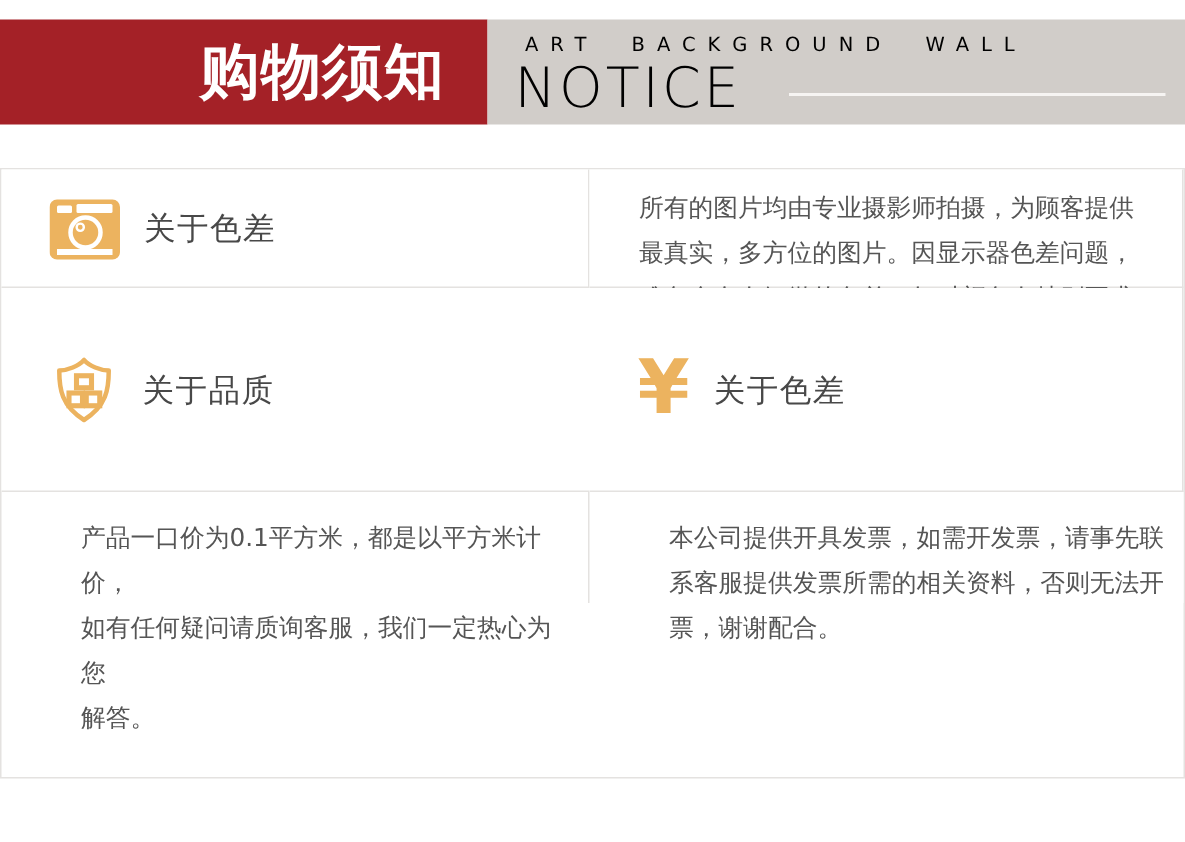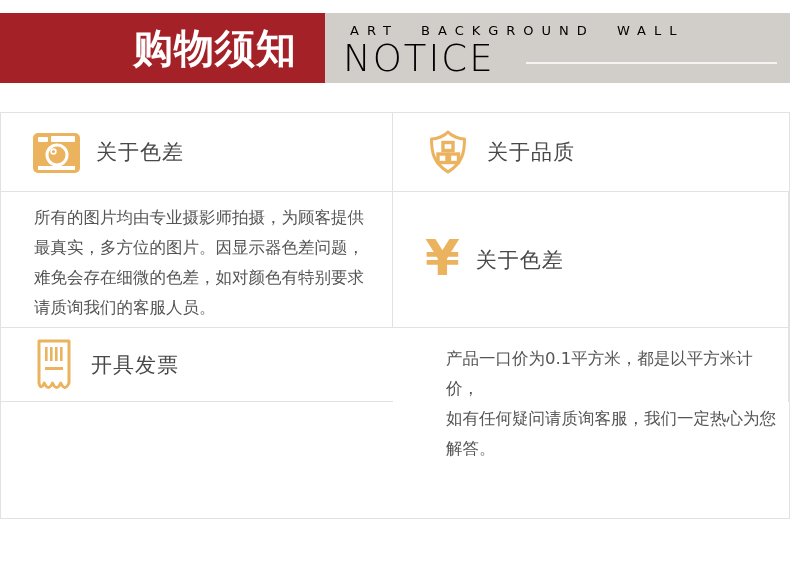--- a/index.html
+++ b/index.html
@@ -74,55 +74,45 @@
         <rect x="5" y="6" width="10" height="5" rx="1" fill="#ffffff"></rect>
         <rect x="18" y="5" width="24" height="6" rx="1" fill="#ffffff"></rect>
         <circle cx="24" cy="24" r="10" fill="none" stroke="#ffffff" stroke-width="3"></circle>
         <circle cx="20.5" cy="20.5" r="2.4" fill="none" stroke="#ffffff" stroke-width="1.6"></circle>
         <rect x="5" y="35" width="37" height="4" fill="#ffffff"></rect>
       </svg>
     </span>
     <span class="section-title">关于色差</span>
   </div>
 
+  <div class="cell col-l bb text-cell">所有的图片均由专业摄影师拍摄，为顾客提供
+最真实，多方位的图片。因显示器色差问题，
+难免会存在细微的色差，如对颜色有特别要求
+请质询我们的客服人员。</div>
+
   <div class="cell bb title-cell">
     <span class="icon-wrap">
       <svg width="46" height="46" viewBox="0 0 46 46" aria-hidden="true">
         <path d="M23 3 C19.5 7 12 10 6.5 10 C6.5 22.5 8 33.5 23 43 C38 33.5 39.5 22.5 39.5 10 C34 10 26.5 7 23 3 Z" fill="none" stroke="#ecb35f" stroke-width="3" stroke-linejoin="round"></path>
         <rect x="18" y="13.5" width="10" height="8" fill="none" stroke="#ecb35f" stroke-width="3.4"></rect>
         <rect x="13" y="25" width="9" height="8.5" fill="none" stroke="#ecb35f" stroke-width="3.4"></rect>
         <rect x="24.5" y="25" width="9" height="8.5" fill="none" stroke="#ecb35f" stroke-width="3.4"></rect>
       </svg>
     </span>
     <span class="section-title">关于品质</span>
   </div>
 
-  <div class="cell col-l bb text-cell">所有的图片均由专业摄影师拍摄，为顾客提供
-最真实，多方位的图片。因显示器色差问题，
-难免会存在细微的色差，如对颜色有特别要求
-请质询我们的客服人员。</div>
-
   <div class="cell col-l bb title-cell">
     <span class="icon-wrap">
       <span class="yen">¥</span>
     </span>
     <span class="section-title">关于色差</span>
   </div>
 
-  <div class="cell bb title-cell">
-    <span class="icon-wrap">
-      <svg width="42" height="54" viewBox="0 0 42 54" aria-hidden="true">
-        <path d="M6 3 H36 V45 C33.25 51 30.5 51 27.75 45 C25 51 22.25 51 19.5 45 C16.75 51 14 51 11.25 45 C9 50 7 50 6 45 Z" fill="none" stroke="#ecb35f" stroke-width="3" stroke-linejoin="round"></path>
-        <rect x="12" y="9" width="2.6" height="14" fill="#ecb35f"></rect>
-        <rect x="17" y="9" width="2.6" height="14" fill="#ecb35f"></rect>
-        <rect x="22" y="9" width="2.6" height="14" fill="#ecb35f"></rect>
-        <rect x="27" y="9" width="2.6" height="14" fill="#ecb35f"></rect>
-        <rect x="12" y="29" width="18" height="3" fill="#ecb35f"></rect>
-      </svg>
-    </span>
-    <span class="section-title">开具发票</span>
-  </div>
 
   <div class="cell col-l text-cell last">产品一口价为0.1平方米，都是以平方米计价，
 如有任何疑问请质询客服，我们一定热心为您
 解答。</div>
+  <div class="cell text-cell last">本公司提供开具发票，如需开发票，请事先联
+系客服提供发票所需的相关资料，否则无法开
+票，谢谢配合。</div>
 
 </div>
 
 </body></html>

